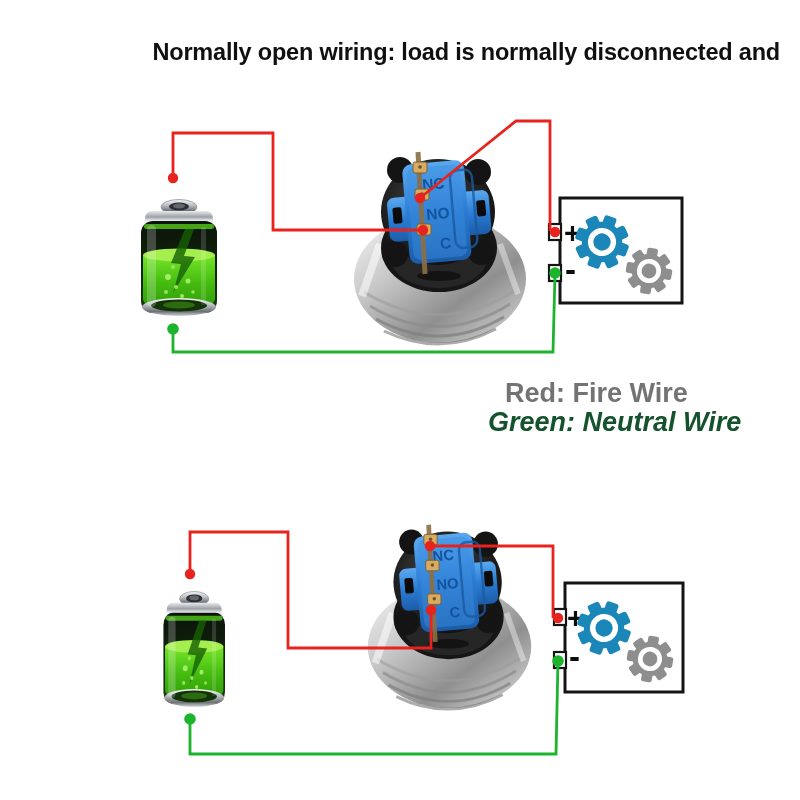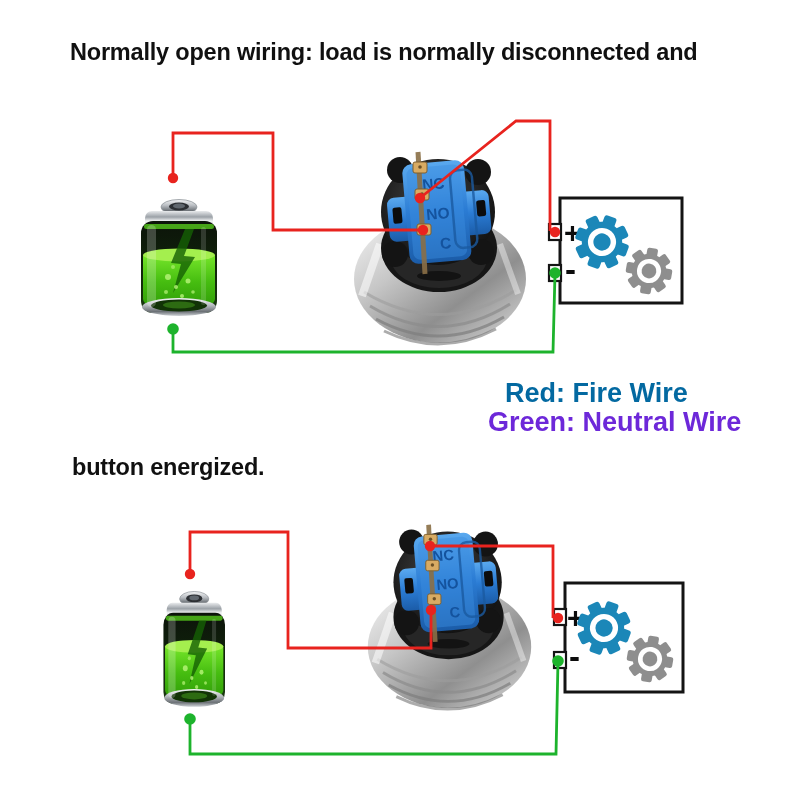--- a/index.html
+++ b/index.html
@@ -2,21 +2,21 @@
 <html><head>
 <meta charset="utf-8">
 <style>
   html,body{margin:0;padding:0;}
   body{
     width:800px;height:800px;position:relative;background:#ffffff;
     font-family:"Liberation Sans",sans-serif;overflow:hidden;
   }
   .cap{
     position:absolute;color:#101010;font-weight:bold;
-    font-size:23.5px;line-height:30px;letter-spacing:-0.2px;
+    font-size:23.5px;line-height:30px;letter-spacing:-0.2px;text-align:right;
   }
   #cap1{left:70px;top:37px;width:710px;}
   #cap2{left:72px;top:452px;width:710px;}
   .legend-line{
     position:absolute;font-weight:bold;font-size:27px;line-height:30px;white-space:nowrap;
   }
   #legend-red{left:505px;top:378px;}
   #legend-green{left:488px;top:407px;}
   #diagram-svg{position:absolute;left:0;top:0;}
   svg text{font-family:"Liberation Sans",sans-serif;font-weight:bold;}
@@ -191,18 +191,17 @@
         <circle cx="558" cy="661" r="5.8" fill="#1db32c"></circle>
         <circle cx="190" cy="719" r="5.8" fill="#1db32c"></circle>
       </g>
   </g>
 </svg>
 
 <div class="cap" id="cap1">
   <span style="display:block">Normally open wiring: load is normally disconnected and</span>
 </div>
 
-<div class="legend-line" id="legend-red" style="color: #0369a1;">Red: Fire Wire</div>
-<div class="legend-line" id="legend-green" style="color: #6d28d9;">Green: Neutral Wire</div>
+<div class="legend-line" id="legend-red" style="color: #737373;">Red: Fire Wire</div>
+<div class="legend-line" id="legend-green" style="color: #14532d; font-style: italic;">Green: Neutral Wire</div>
 
 <div class="cap" id="cap2">
-  <span style="display:block">button energized.</span>
 </div>
 
 </body></html>

